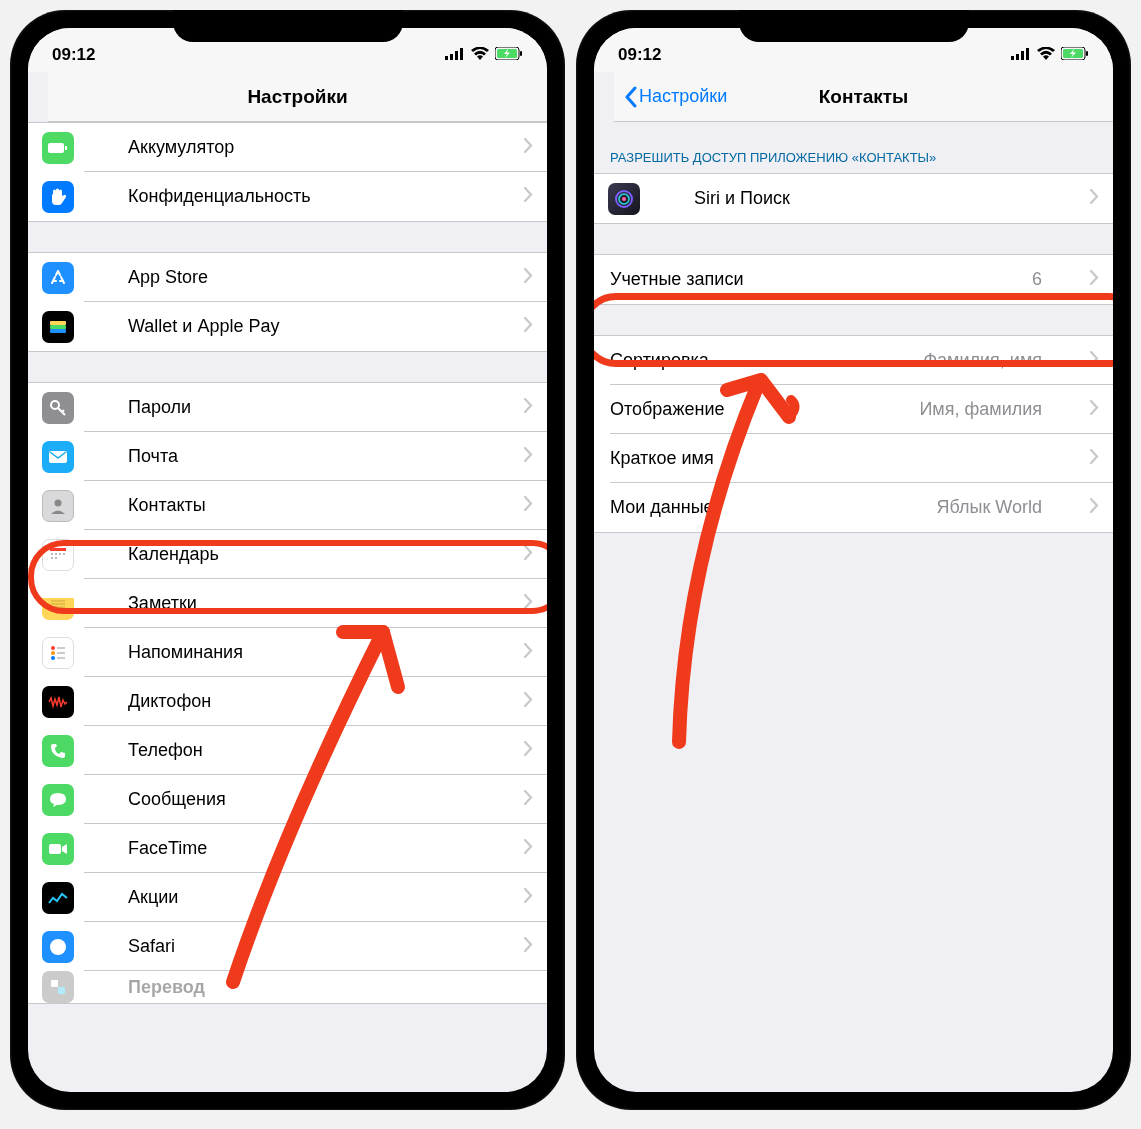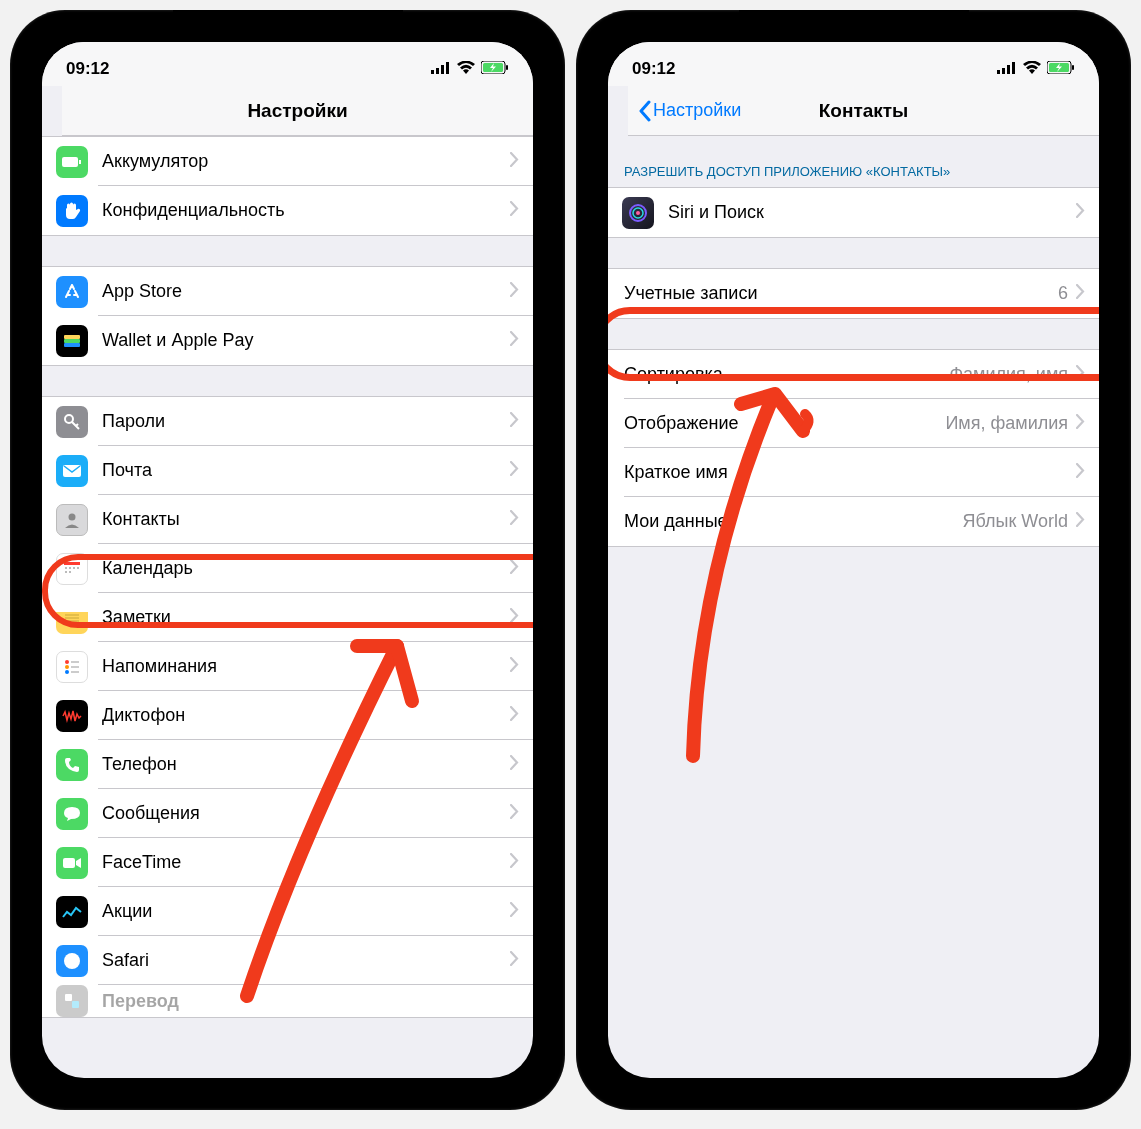--- a/index.html
+++ b/index.html
@@ -10,21 +10,21 @@
     height: 1129px;
     display: flex;
     justify-content: space-between;
     padding: 10px;
   }
   .phone {
     width: 555px;
     height: 1100px;
     background: #000;
     border-radius: 55px;
-    padding: 32px;
+    padding: 18px;
     position: relative;
     box-shadow: inset 0 0 3px rgba(100,100,100,0.5);
   }
   .screen {
     width: 100%;
     height: 100%;
     background: #efeff4;
     border-radius: 42px;
     overflow: hidden;
     position: relative;
@@ -100,20 +100,21 @@
     background: #fff;
     border-top: 1px solid #c8c7cc;
     border-bottom: 1px solid #c8c7cc;
   }
   .row {
     display: flex;
     align-items: center;
     min-height: 49px;
     padding-left: 14px;
     position: relative;
+    gap: 40px;
   }
   .row::after {
     content: "";
     position: absolute;
     left: 56px;
     right: 0;
     bottom: 0;
     height: 1px;
     background: #c8c7cc;
   }

